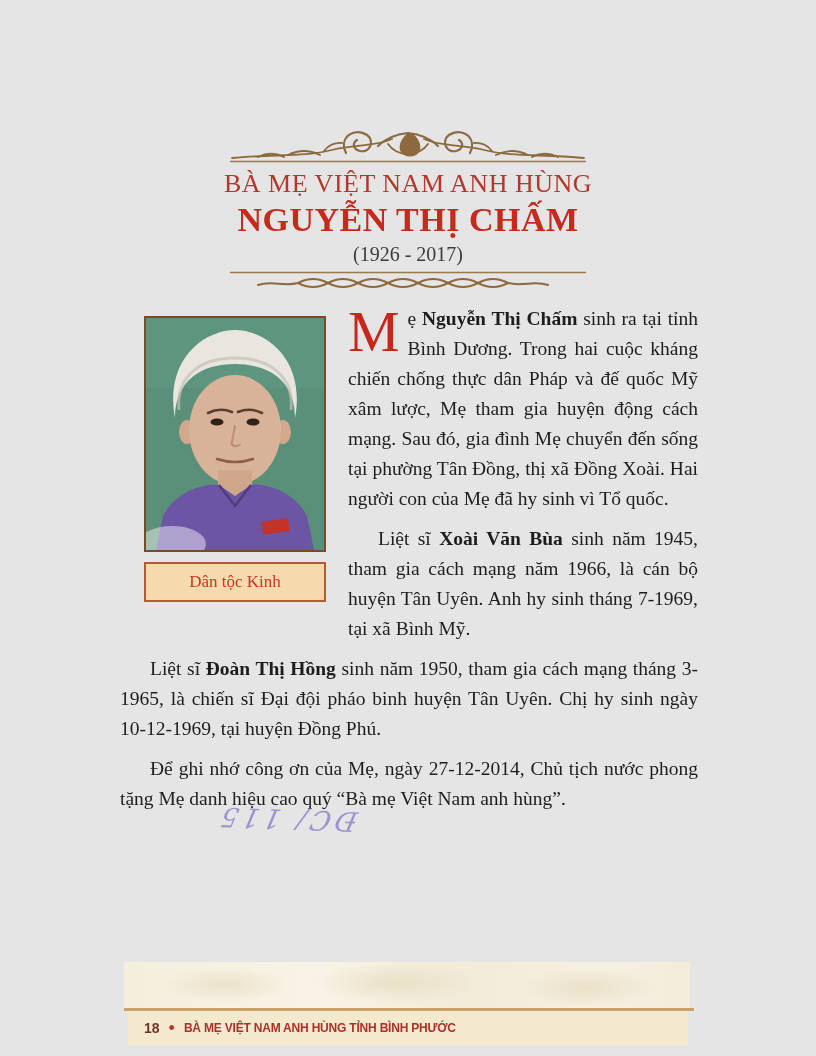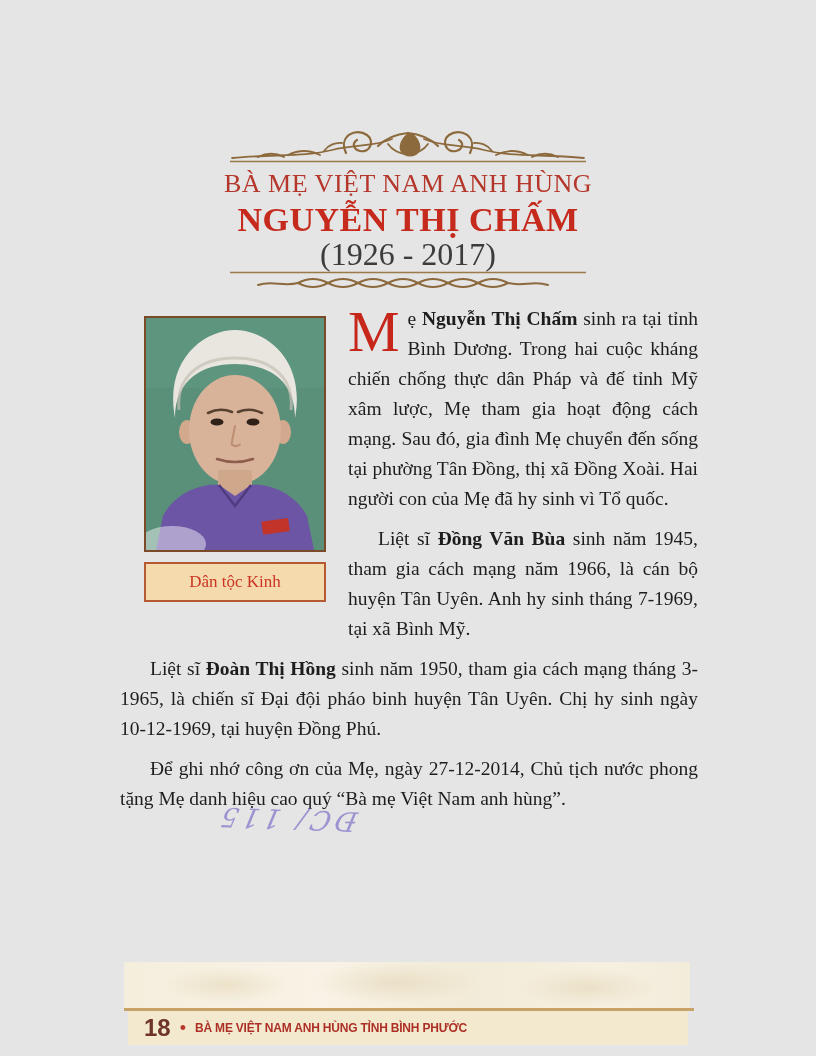--- a/index.html
+++ b/index.html
@@ -10,21 +10,21 @@
   }
   
   .header{width:578px;margin:0 auto;padding-top:124px;text-align:center;}
   .orn{display:block;margin:0 auto;}
   .heading{
     font-size:26px;line-height:32px;color:#b5372b;letter-spacing:.5px;margin-top:2px;
   }
   .m-name{
     font-size:34px;line-height:40px;color:#c52a1d;font-weight:bold;letter-spacing:.5px;
   }
-  .years{font-size:32px;line-height:28px;color:#3c3c3c;margin-bottom:2px;}
+  .years{font-size:20px;line-height:28px;color:#3c3c3c;margin-bottom:2px;}
   
   .content{width:578px;margin:10px 0 0 120px;color:#1d1d1d;}
   .content p{margin:0;font-size:19.5px;line-height:30px;text-align:justify;}
   .content p.indent{text-indent:30px;margin-top:10px;}
   .figure{
     float:left;width:182px;margin:4px 14px 26px 16px;padding:8px;
   }
   .photo-frame{
     width:178px;height:232px;border:2px solid #7b4a28;background:#5a8f79;
   }
@@ -55,21 +55,21 @@
       linear-gradient(90deg,#f4eedd,#f8f3e6 35%,#f2ebd8 60%,#f6f0e1 85%,#f3ecdb);
   }
   .footer-line{
     position:absolute;left:124px;top:1008px;width:570px;height:3px;background:#c8a267;
   }
   .footer-bar{
     position:absolute;left:128px;top:1011px;width:560px;height:34px;
     background:#f3e9cf;display:flex;align-items:center;
     font-family:"Liberation Sans","DejaVu Sans",sans-serif;
   }
-  .pagenum{color:#6e3429;font-weight:bold;font-size:24px;margin-left:16px;}
+  .pagenum{color:#6e3429;font-weight:bold;font-size:14px;margin-left:16px;}
   .fbullet{color:#b8372c;font-size:18px;margin:0 9px;}
   .ftext{color:#ad3026;font-weight:bold;font-size:12px;letter-spacing:-.2px;}
 </style>
 </head>
 <body>
 
 <div class="page">
 
   <header class="header">
     <svg class="orn" width="360" height="42" viewBox="0 0 360 42">
@@ -129,25 +129,25 @@
           <rect x="116" y="202" width="27" height="13" fill="#c23429" transform="rotate(-8 129 208)"></rect>
           <ellipse cx="26" cy="226" rx="34" ry="18" fill="#ffffff" opacity=".45"></ellipse>
         </svg>
       </div>
       <figcaption class="caption">
         <div>Dân tộc Kinh</div>
       </figcaption>
     </figure>
 
     <p class="p first">
-      <span class="dropcap">M</span><span>ẹ </span><b>Nguyễn Thị Chấm</b><span> sinh ra tại tỉnh Bình Dương. Trong hai cuộc kháng chiến chống thực dân Pháp và đế tỉnh Mỹ xâm lược, Mẹ tham gia hoạt động cách mạng. Sau đó, gia đình Mẹ chuyển đến sống tại phường Tân Đồng, thị xã Đồng Xoài. Hai người con của Mẹ đã hy sinh vì Tổ quốc.</span>
+      <span class="dropcap">M</span><span>ẹ </span><b>Nguyễn Thị Chấm</b><span> sinh ra tại tỉnh Bình Dương. Trong hai cuộc kháng chiến chống thực dân Pháp và đế quốc Mỹ xâm lược, Mẹ tham gia huyện động cách mạng. Sau đó, gia đình Mẹ chuyển đến sống tại phường Tân Đồng, thị xã Đồng Xoài. Hai người con của Mẹ đã hy sinh vì Tổ quốc.</span>
     </p>
 
     <p class="indent">
-      <span>Liệt sĩ </span><b>Đồng Văn Bùa</b><span> sinh năm 1945, tham gia cách mạng năm 1966, là cán bộ huyện Tân Uyên. Anh hy sinh tháng 7-1969, tại xã Bình Mỹ.</span>
+      <span>Liệt sĩ </span><b>Xoài Văn Bùa</b><span> sinh năm 1945, tham gia cách mạng năm 1966, là cán bộ huyện Tân Uyên. Anh hy sinh tháng 7-1969, tại xã Bình Mỹ.</span>
     </p>
 
     <p class="indent">
       <span>Liệt sĩ </span><b>Đoàn Thị Hồng</b><span> sinh năm 1950, tham gia cách mạng tháng 3-1965, là chiến sĩ Đại đội pháo binh huyện Tân Uyên. Chị hy sinh ngày 10-12-1969, tại huyện Đồng Phú.</span>
     </p>
 
     <p class="indent">
       <span>Để ghi nhớ công ơn của Mẹ, ngày 27-12-2014, Chủ tịch nước phong tặng Mẹ danh hiệu cao quý “Bà mẹ Việt Nam anh hùng”.</span>
     </p>
   </main>

